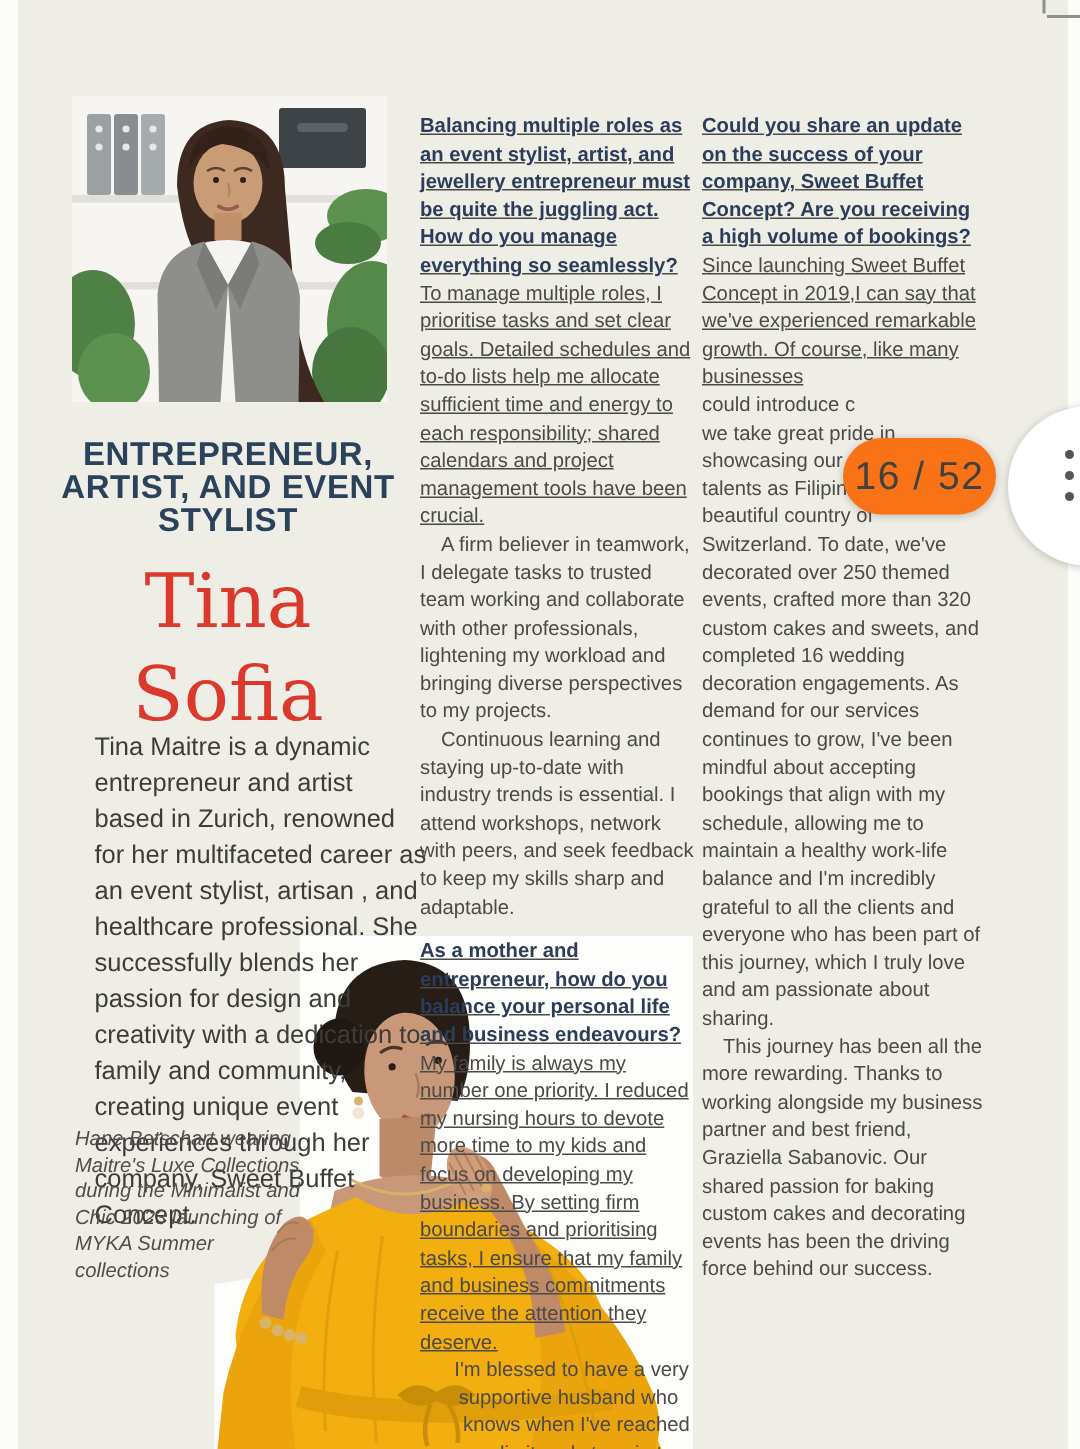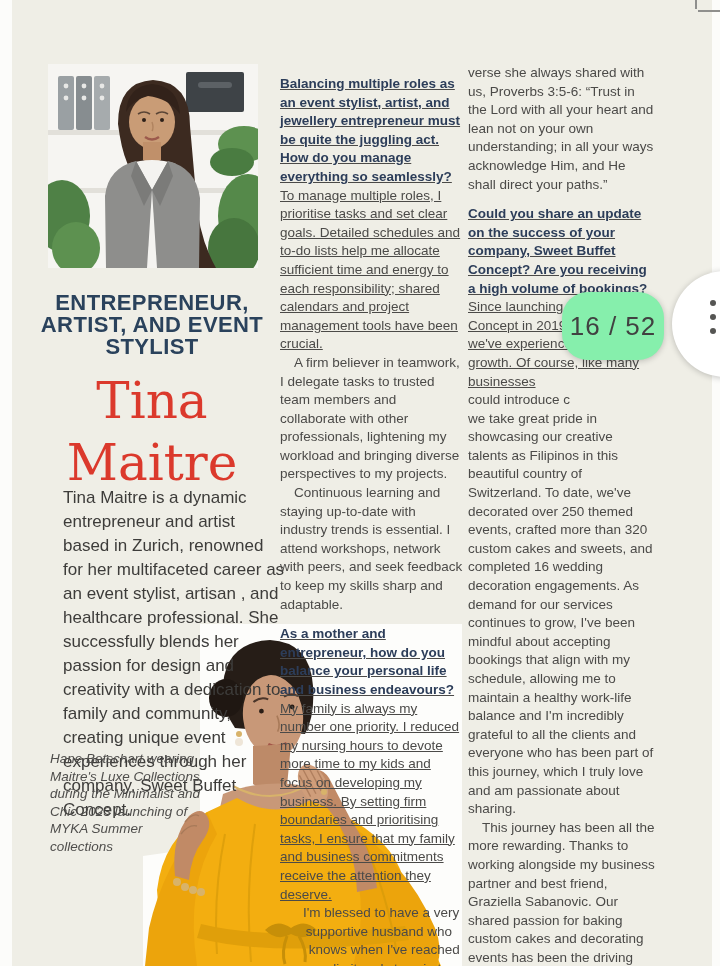--- a/index.html
+++ b/index.html
@@ -42,22 +42,22 @@
   .col b{color:#2c3d59;}
   .indent{text-indent:14px;}
 
   .wrapshape{
     float:left;width:110px;height:620px;
     shape-outside:polygon(0 0,20px 0,34px 90px,62px 150px,92px 215px,104px 262px,107px 620px,0 620px);
   }
   .covered-line{white-space:nowrap;}
 
   .pill{
-    position:absolute;left:562px;top:292px;width:102px;height:68px;border-radius:26px;
-    background:#86efac;box-shadow:0 1px 6px rgba(0,0,0,.22);z-index:6;
+    position:absolute;left:562px;top:292px;width:102px;height:51px;border-radius:26px;
+    background:#f97316;box-shadow:0 1px 6px rgba(0,0,0,.22);z-index:6;
     display:flex;align-items:center;justify-content:center;
     font-size:26px;color:#414141;letter-spacing:1px;text-align:center;
   }
   .fab-menu{
     position:absolute;left:672px;top:271px;width:106px;height:106px;border-radius:50%;
     background:#ffffff;box-shadow:0 1px 6px rgba(0,0,0,.22);z-index:7;
   }
   .fab-menu .dots{position:absolute;left:38px;top:29px;width:6px;}
   .fab-menu .dot{width:6px;height:6px;border-radius:50%;background:#555553;margin:0 0 8px 0;}
 </style>
@@ -159,37 +159,36 @@
     <path d="M58,204 L57,132 Q60,104 88,97 L104,126 L120,97 Q148,104 152,134 L151,204 Z" fill="#8e8e8c"></path>
     <path d="M88,97 L104,126 L96,142 L83,112 Z" fill="#7b7b79"></path>
     <path d="M120,97 L104,126 L112,142 L125,112 Z" fill="#7b7b79"></path>
     <path d="M104,126 L99,204 L109,204 Z" fill="#f4f3f0"></path>
   </g>
 </svg>
 
 <div class="kicker">ENTREPRENEUR, ARTIST, AND EVENT STYLIST</div>
 <div class="title">
   <div>Tina</div>
-  <div>Maitre</div>
+  <div>Sofia</div>
 </div>
 <div class="intro">Tina Maitre is a dynamic entrepreneur and artist based in Zurich, renowned for her multifaceted career as an event stylist, artisan , and healthcare professional. She successfully blends her passion for design and creativity with a dedication to family and community, creating unique event experiences through her company, Sweet Buffet Concept.</div>
 <div class="caption">Hane Betschart wearing Maitre's Luxe Collections during the Minimalist and Chic 2023 launching of MYKA Summer collections</div>
 
 <div class="col col-mid">
   <p class="qa"><b>Balancing multiple roles as an event stylist, artist, and jewellery entrepreneur must be quite the juggling act. How do you manage everything so seamlessly?</b> <span>To manage multiple roles, I prioritise tasks and set clear goals. Detailed schedules and to-do lists help me allocate sufficient time and energy to each responsibility; shared calendars and project management tools have been crucial.</span></p>
-  <p class="indent">A firm believer in teamwork, I delegate tasks to trusted team members and collaborate with other professionals, lightening my workload and bringing diverse perspectives to my projects.</p>
+  <p class="indent">A firm believer in teamwork, I delegate tasks to trusted team working and collaborate with other professionals, lightening my workload and bringing diverse perspectives to my projects.</p>
   <p class="indent">Continuous learning and staying up-to-date with industry trends is essential. I attend workshops, network with peers, and seek feedback to keep my skills sharp and adaptable.</p>
   <p class="qa"><b>As a mother and entrepreneur, how do you balance your personal life and business endeavours?</b> <span>My family is always my number one priority. I reduced my nursing hours to devote more time to my kids and focus on developing my business. By setting firm boundaries and prioritising tasks, I ensure that my family and business commitments receive the attention they deserve.</span></p>
   <div class="wrapshape"></div>
   <p>I'm blessed to have a very supportive husband who knows when I've reached my limit and steps in to help. We created a detailed schedule to ensure quality family time with our children, 13-year-old Gabriel, daughters Keila (9) and Sofia (7), and my 16-year-old stepdaughter, Marielle, while meeting business commitments.</p>
 
 </div>
 
 <div class="col col-right">
-  <p>verse she always shared with us, Proverbs 3:5-6: “Trust in the Lord with all your heart and lean not on your own understanding; in all your ways acknowledge Him, and He shall direct your paths.”</p>
   <p class="qa"><b>Could you share an update on the success of your company, Sweet Buffet Concept? Are you receiving a high volume of bookings?</b> <span>Since launching Sweet Buffet Concept in 2019,I can say that  we've experienced remarkable growth. Of course, like  many businesses</span></p>
   <div class="covered-line">could introduce c</div>
   <p>we take great pride in showcasing our creative talents as Filipinos in this beautiful country of Switzerland. To date, we've decorated over 250 themed events, crafted more than 320 custom cakes and sweets, and completed 16 wedding decoration engagements. As demand for our services continues to grow, I've been mindful about accepting bookings that align with my schedule, allowing me to maintain a healthy work-life balance and I'm incredibly grateful to all the clients and everyone who has been part of this journey, which I truly love and am passionate about sharing.</p>
   <p class="indent">This journey has been all the more rewarding. Thanks to working alongside my business partner and best friend, Graziella Sabanovic. Our shared passion for baking custom cakes and decorating events has been the driving force behind our success.</p>
 
 </div>
 
 <div class="strip-right"></div>
 <div class="corner-mark-v"></div>
 <div class="corner-mark-h"></div>

